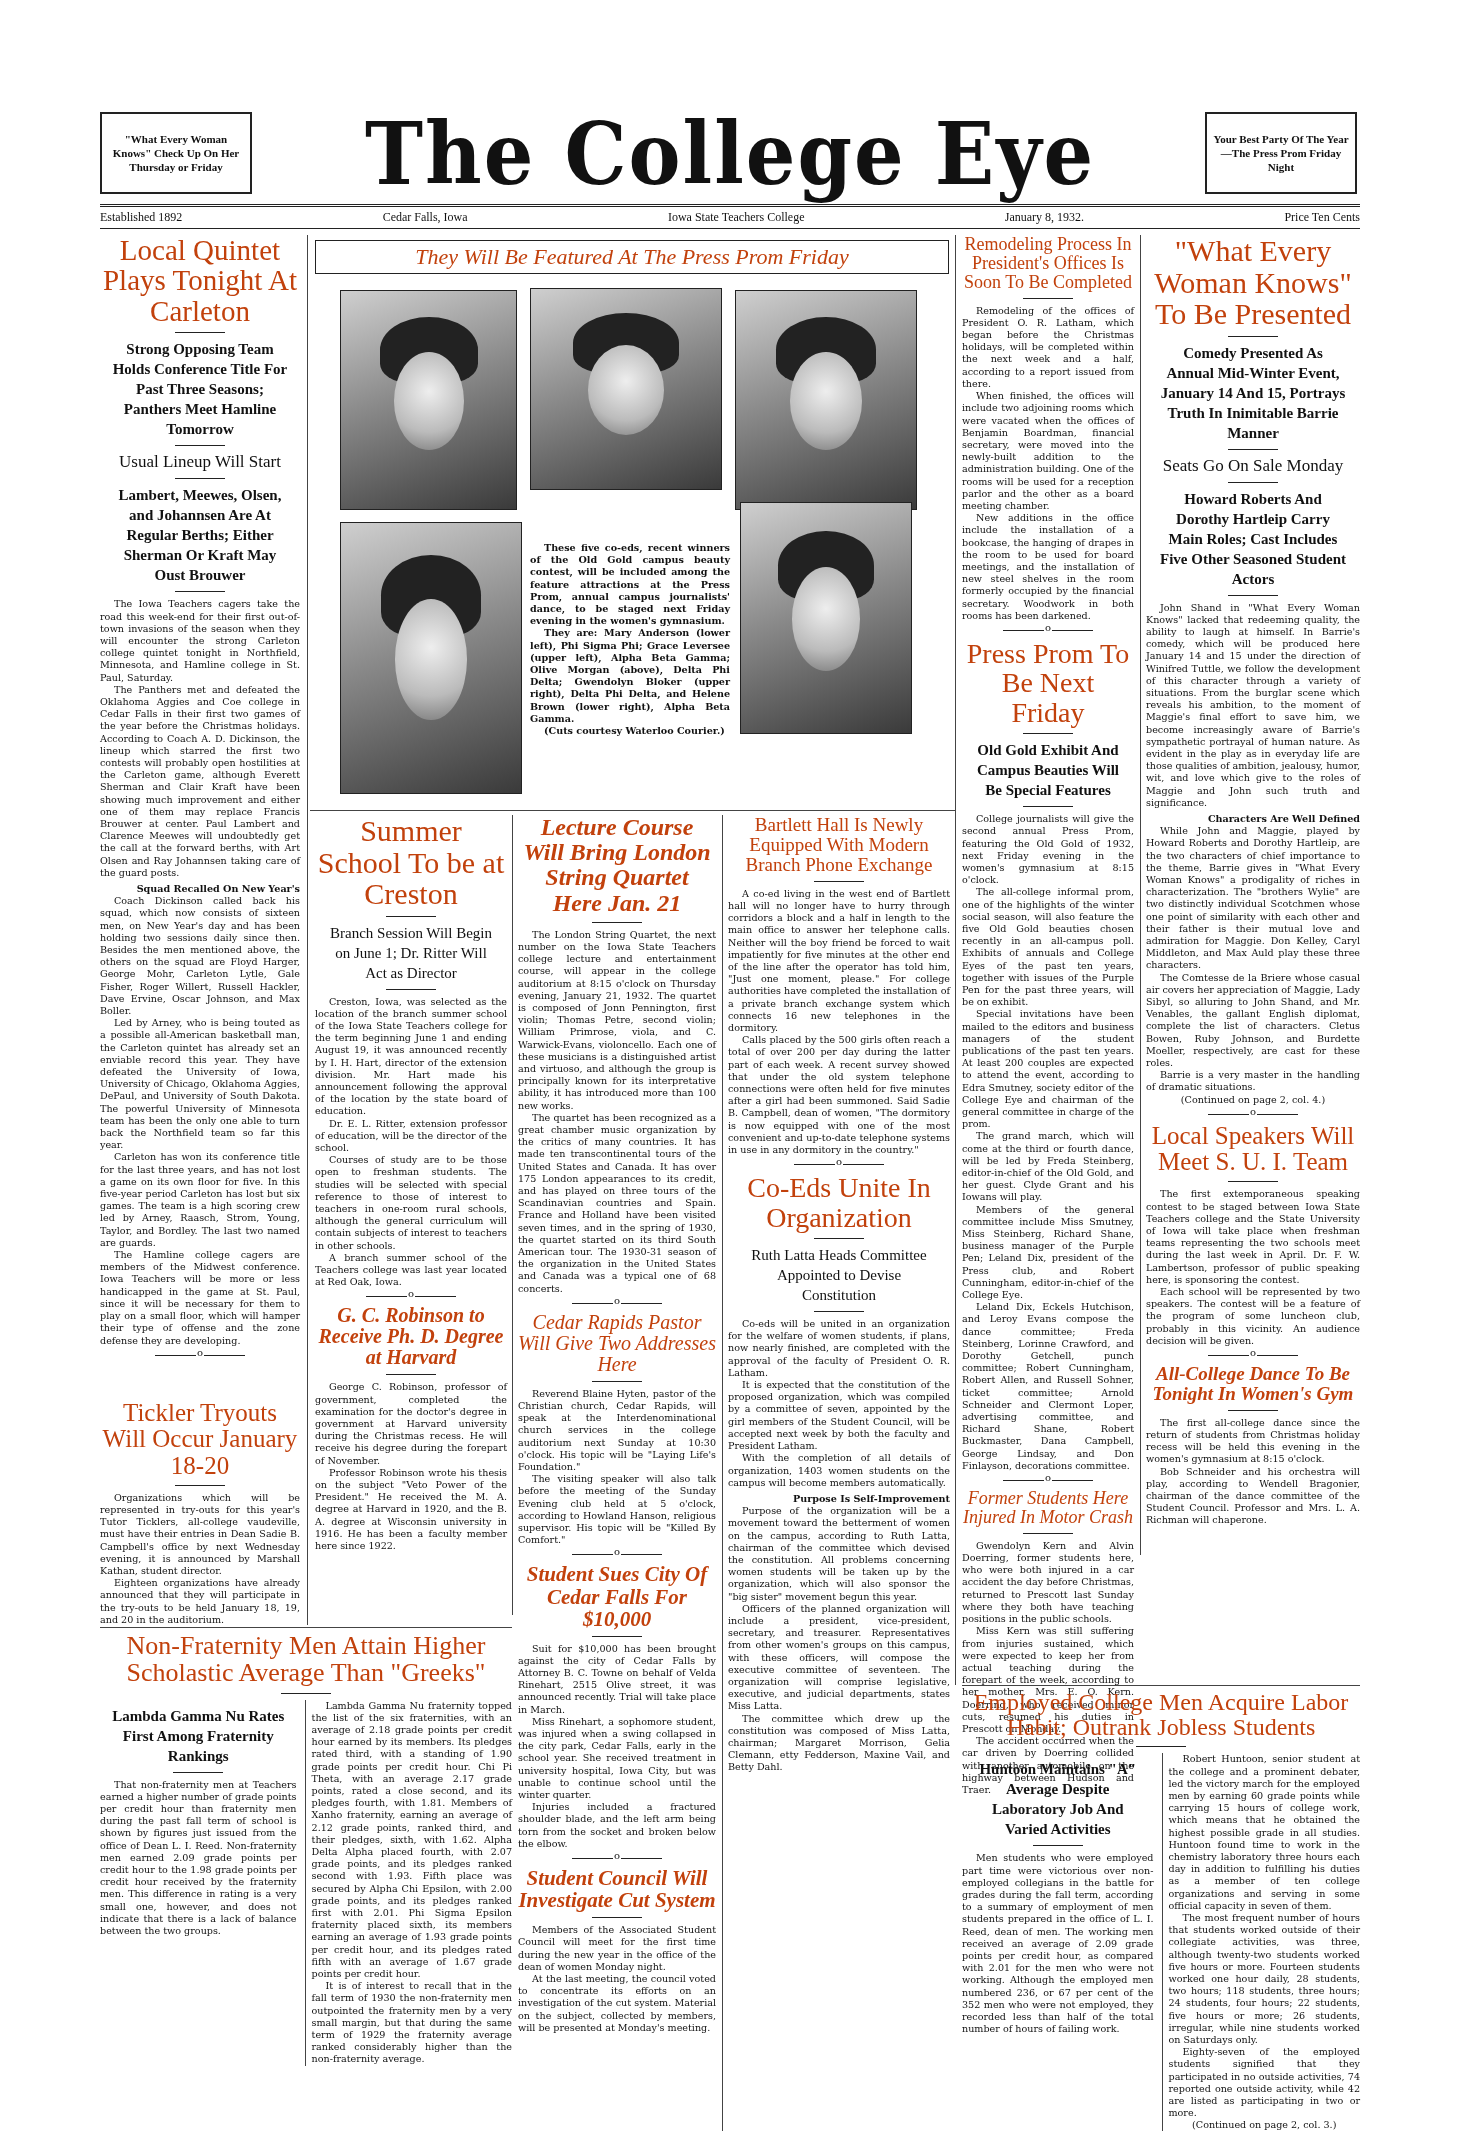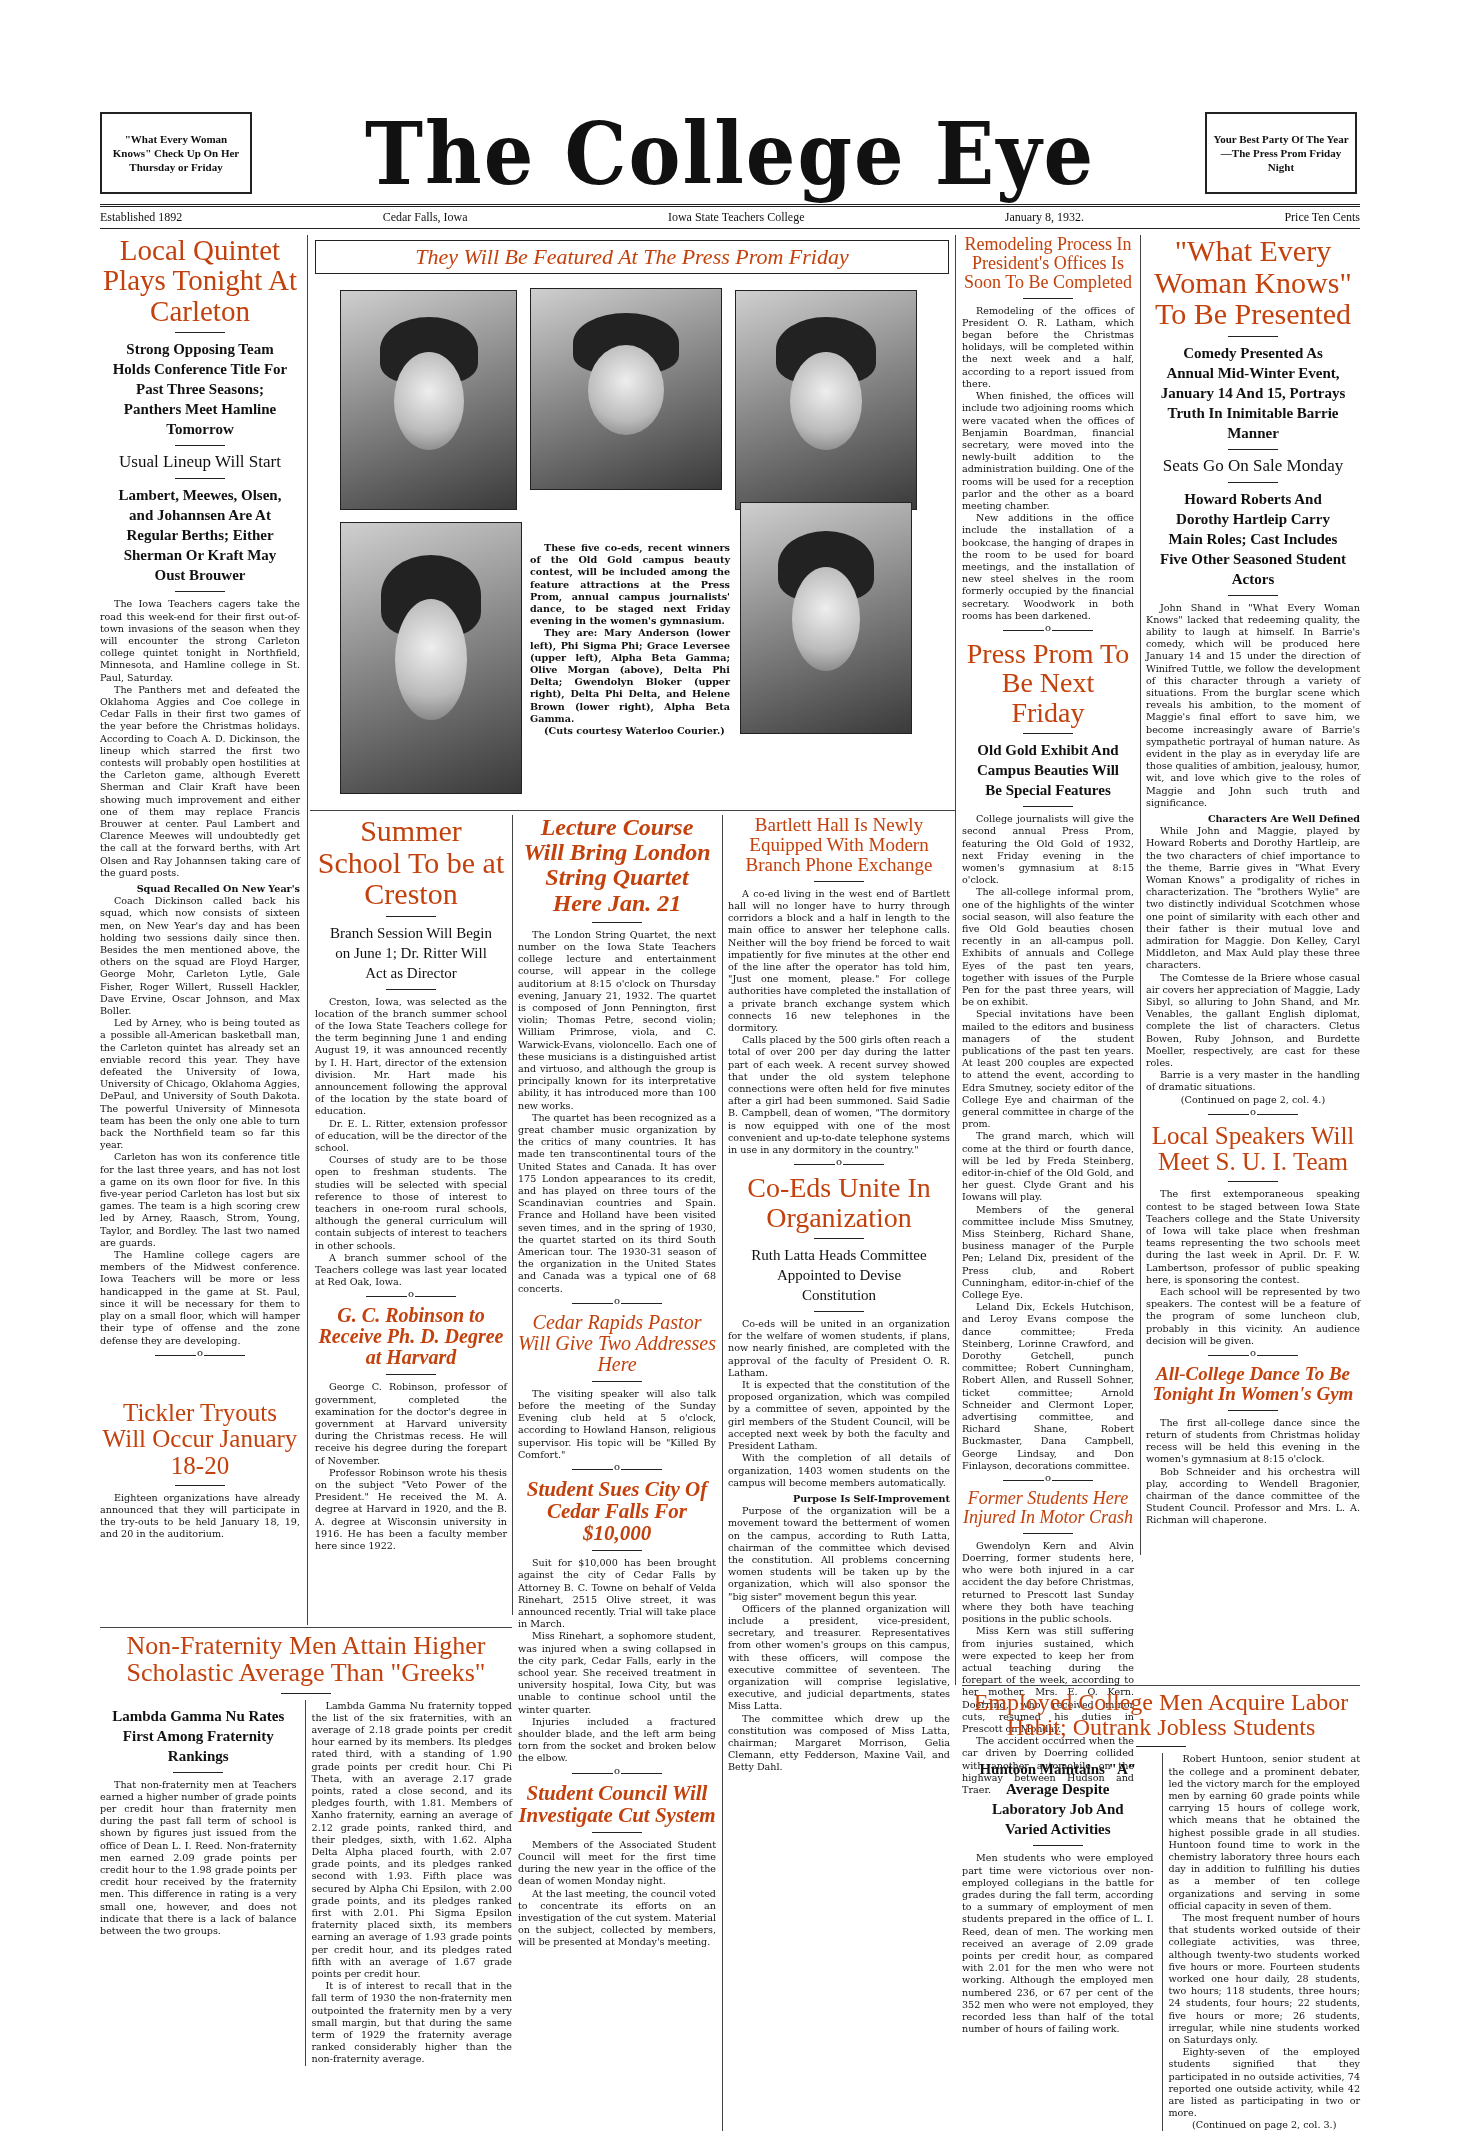--- a/index.html
+++ b/index.html
@@ -65,20 +65,21 @@
       <p>Led by Arney, who is being touted as a possible all-American basketball man, the Carleton quintet has already set an enviable record this year. They have defeated the University of Iowa, University of Chicago, Oklahoma Aggies, DePaul, and University of South Dakota. The powerful University of Minnesota team has been the only one able to turn back the Northfield team so far this year.</p>
       <p>Carleton has won its conference title for the last three years, and has not lost a game on its own floor for five. In this five-year period Carleton has lost but six games. The team is a high scoring crew led by Arney, Raasch, Strom, Young, Taylor, and Bordley. The last two named are guards.</p>
       <p>The Hamline college cagers are members of the Midwest conference. Iowa Teachers will be more or less handicapped in the game at St. Paul, since it will be necessary for them to play on a small floor, which will hamper their type of offense and the zone defense they are developing.</p>
     </div>
     <div class="sepo"></div>
   </div>
   <div class="col" style="left:0;top:1300px;width:200px;">
     <h2 class="hd" style="font-size:25px;">Tickler Tryouts Will Occur January 18-20</h2>
     <div class="sep"></div>
     <div class="body">
+      <p>Organizations which will be represented in try-outs for this year's Tutor Ticklers, all-college vaudeville, must have their entries in Dean Sadie B. Campbell's office by next Wednesday evening, it is announced by Marshall Kathan, student director.</p>
       <p>Eighteen organizations have already announced that they will participate in the try-outs to be held January 18, 19, and 20 in the auditorium.</p>
     </div>
   </div>
 
   <div class="abs" style="left:215px;top:140px;width:632px;height:32px;border:1px solid #222;display:flex;align-items:center;justify-content:center;">
     <span class="hd it" style="font-size:22px;">They Will Be Featured At The Press Prom Friday</span>
   </div>
   <div class="photo" style="left:240px;top:190px;width:175px;height:218px;">
       <div class="hair"></div>
       <div class="face"></div>
@@ -132,20 +133,21 @@
     <h2 class="hd it" style="font-size:24px;font-weight:bold;">Lecture Course Will Bring London String Quartet Here Jan. 21</h2>
     <div class="sep"></div>
     <div class="body">
       <p>The London String Quartet, the next number on the Iowa State Teachers college lecture and entertainment course, will appear in the college auditorium at 8:15 o'clock on Thursday evening, January 21, 1932. The quartet is composed of Jonn Pennington, first violin; Thomas Petre, second violin; William Primrose, viola, and C. Warwick-Evans, violoncello. Each one of these musicians is a distinguished artist and virtuoso, and although the group is principally known for its interpretative ability, it has introduced more than 100 new works.</p>
       <p>The quartet has been recognized as a great chamber music organization by the critics of many countries. It has made ten transcontinental tours of the United States and Canada. It has over 175 London appearances to its credit, and has played on three tours of the Scandinavian countries and Spain. France and Holland have been visited seven times, and in the spring of 1930, the quartet started on its third South American tour. The 1930-31 season of the organization in the United States and Canada was a typical one of 68 concerts.</p>
     </div>
     <div class="sepo"></div>
     <h2 class="hd it" style="font-size:20px;">Cedar Rapids Pastor Will Give Two Addresses Here</h2>
     <div class="sep"></div>
     <div class="body">
+      <p>Reverend Blaine Hyten, pastor of the Christian church, Cedar Rapids, will speak at the Interdenominational church services in the college auditorium next Sunday at 10:30 o'clock. His topic will be "Laying Life's Foundation."</p>
       <p>The visiting speaker will also talk before the meeting of the Sunday Evening club held at 5 o'clock, according to Howland Hanson, religious supervisor. His topic will be "Killed By Comfort."</p>
     </div>
     <div class="sepo"></div>
     <h2 class="hd it" style="font-size:21px;font-weight:bold;">Student Sues City Of Cedar Falls For $10,000</h2>
     <div class="sep"></div>
     <div class="body">
       <p>Suit for $10,000 has been brought against the city of Cedar Falls by Attorney B. C. Towne on behalf of Velda Rinehart, 2515 Olive street, it was announced recently. Trial will take place in March.</p>
       <p>Miss Rinehart, a sophomore student, was injured when a swing collapsed in the city park, Cedar Falls, early in the school year. She received treatment in university hospital, Iowa City, but was unable to continue school until the winter quarter.</p>
       <p>Injuries included a fractured shoulder blade, and the left arm being torn from the socket and broken below the elbow.</p>
     </div>

